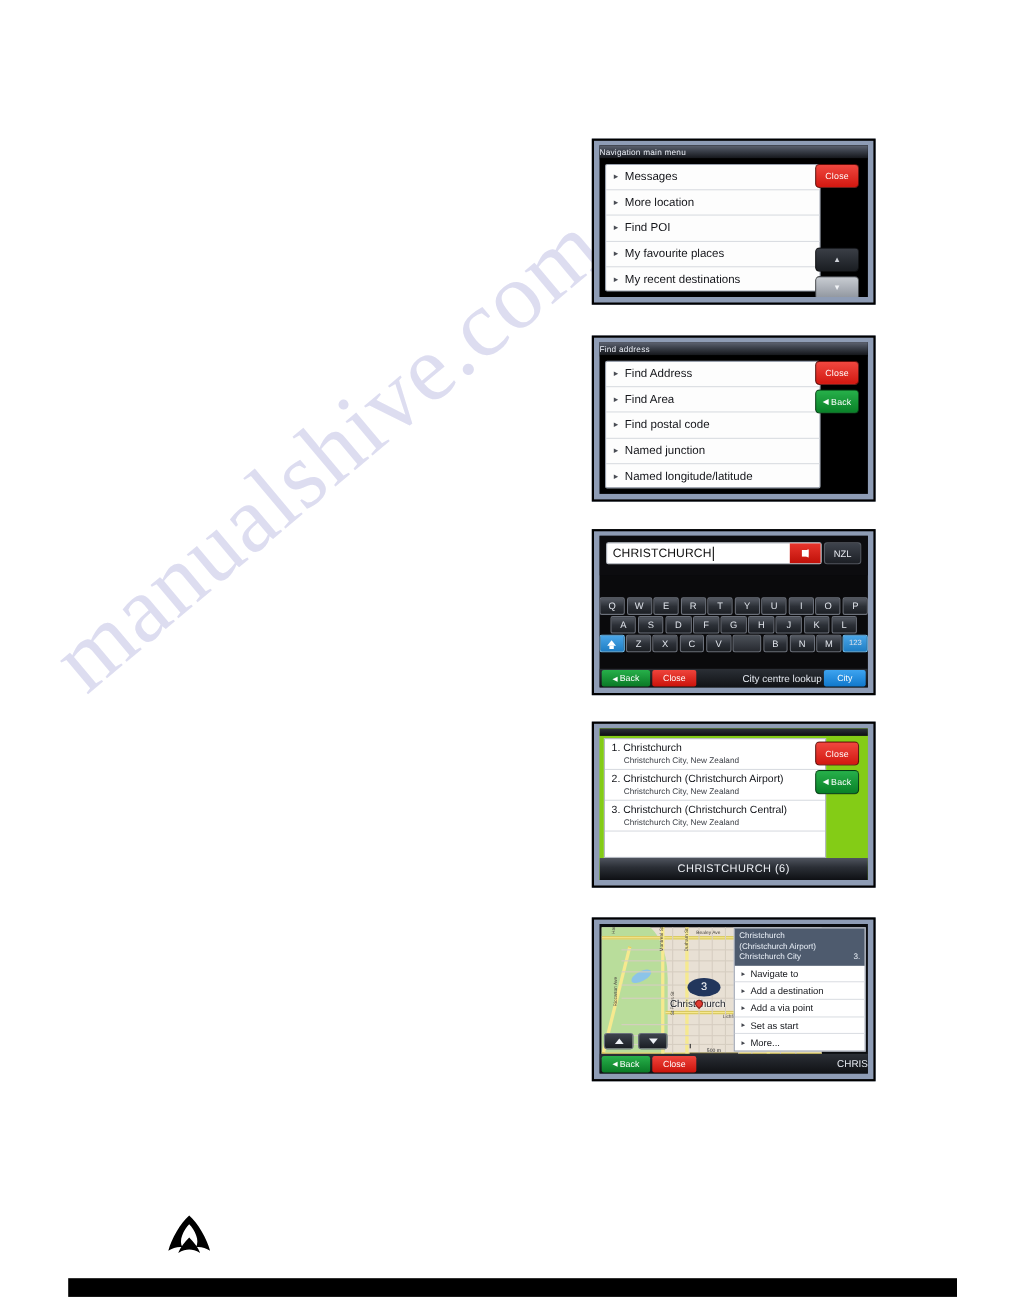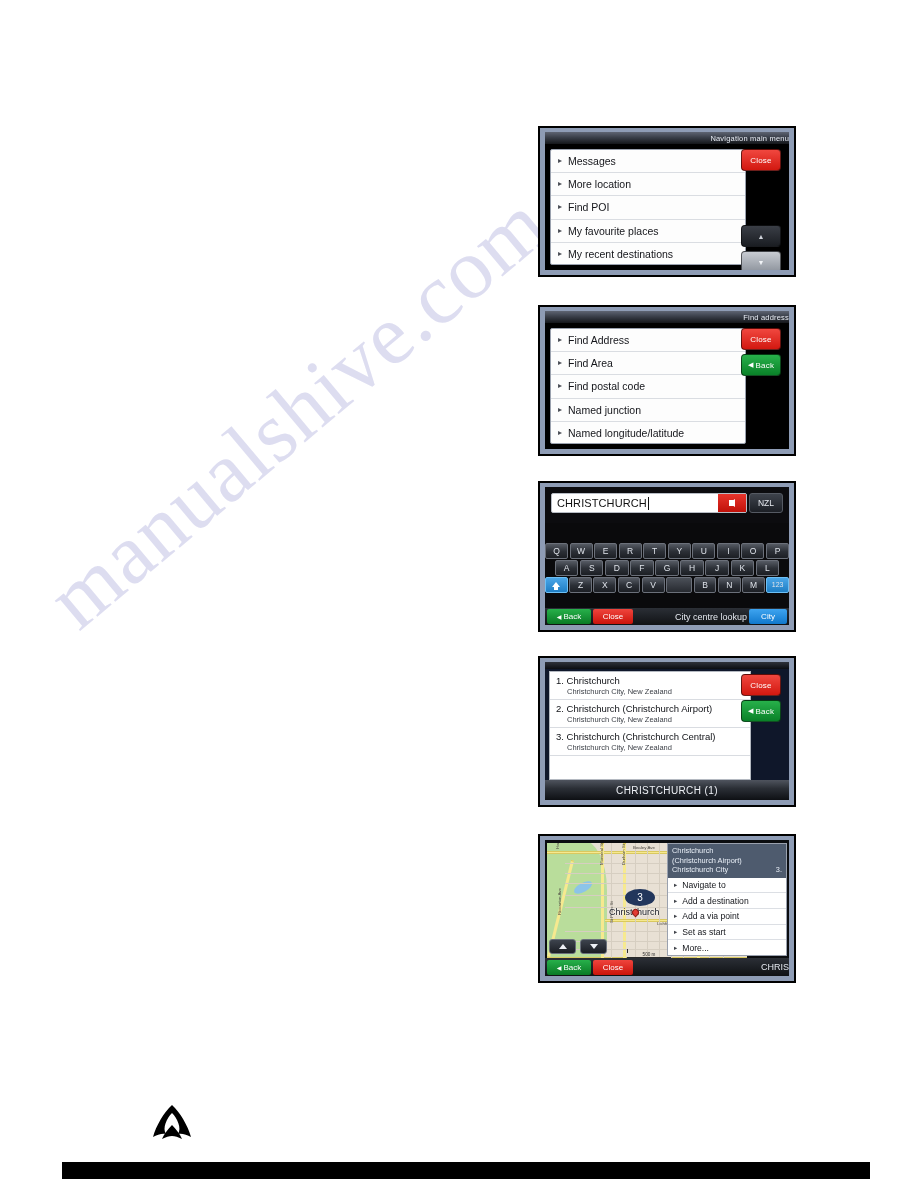--- a/index.html
+++ b/index.html
@@ -46,21 +46,21 @@
     position: relative;
     overflow: hidden;
   }
 
   
   .titlebar {
     height: 13px;
     background: linear-gradient(180deg,#5e6472 0%,#3a3f49 45%,#14161a 100%);
     color: #e9edf5;
     font-size: 7.5px;
-    text-align: right;
+    text-align: left;
     line-height: 13px;
     letter-spacing: .2px;
     border-bottom: 1px solid #000;
   }
 
   
   .menu-body {
     position: absolute;
     left: 5px; top: 17px;
     width: 196px; bottom: 5px;
@@ -203,21 +203,21 @@
   }
   .bar-btn.green { background: linear-gradient(180deg,#27b04a 0%,#0a7a26 100%); width: 44px; }
   .bar-btn.red   { background: linear-gradient(180deg,#ef443c 0%,#cb130b 100%); width: 40px; }
   .bar-title {
     flex: 1; text-align: right; color: #e4e8ef; font-size: 9px;
   }
   .bar-btn.blue  { background: linear-gradient(180deg,#3ea4f0 0%,#1078cc 100%); width: 38px; margin-right: 2px; }
 
   
   #panel-results { left: 538px; top: 656px; width: 258px; height: 151px; }
-  #panel-results .screen { background: #0f172a; padding-left: 44px; }
+  #panel-results .screen { background: #84cc16; padding-left: 44px; }
   .res-strip {
     position: absolute; left: 0; top: 0; right: 0; height: 7px;
     background: linear-gradient(180deg,#2e323a,#0c0e12);
   }
   .res-body {
     position: absolute; left: 4px; top: 9px; width: 202px; bottom: 20px;
     background: #ffffff; border: 1px solid #b4b9c1;
   }
   .res-row {
     padding: 3px 5px 3px 6px;
@@ -530,21 +530,21 @@
 
     <div class="res-btns">
       <div class="devbtn red">Close</div>
       <div style="height:4px"></div>
       <div class="devbtn green">
         <span class="ar">◀</span>
         <span>Back</span>
       </div>
     </div>
 
-    <div class="res-footer">CHRISTCHURCH (1)</div>
+    <div class="res-footer">CHRISTCHURCH (6)</div>
   </div>
 </div>
 
 <div class="panel" id="panel-map">
   <div class="screen">
 
     <div class="map-area">
       <div class="park"></div>
       <div class="lake"></div>
 

